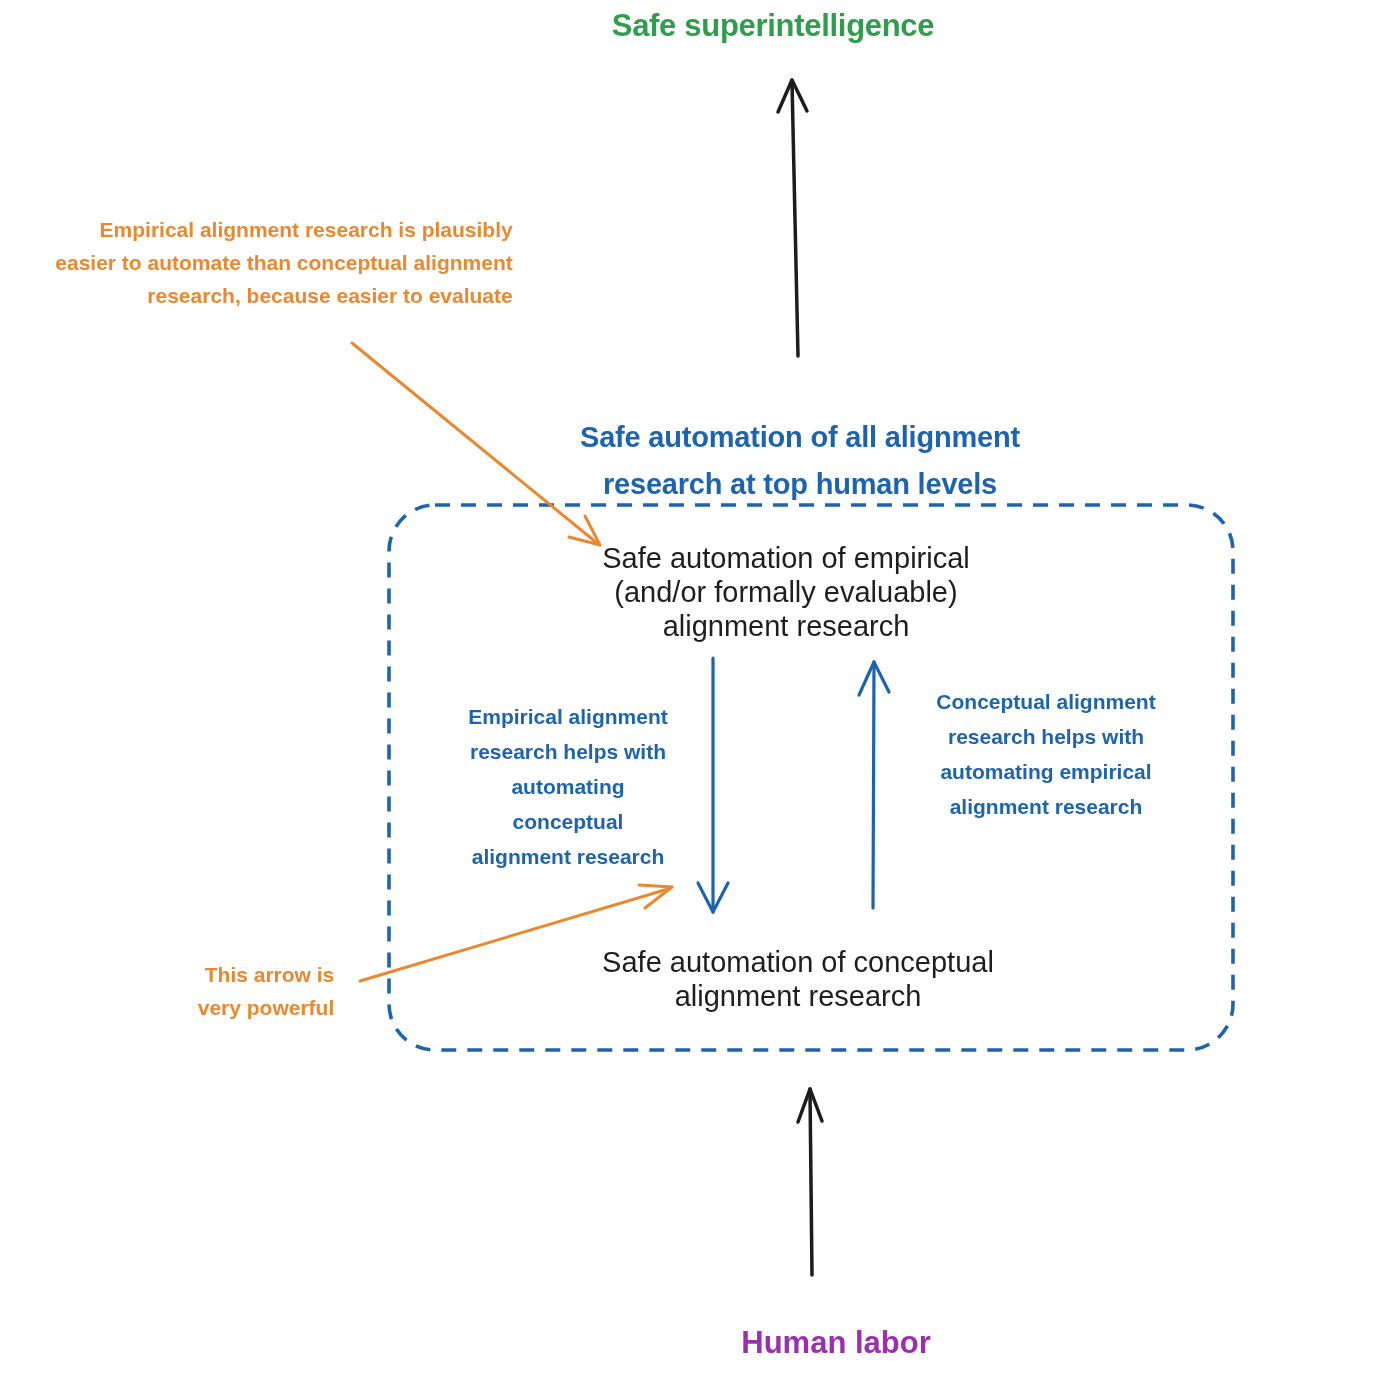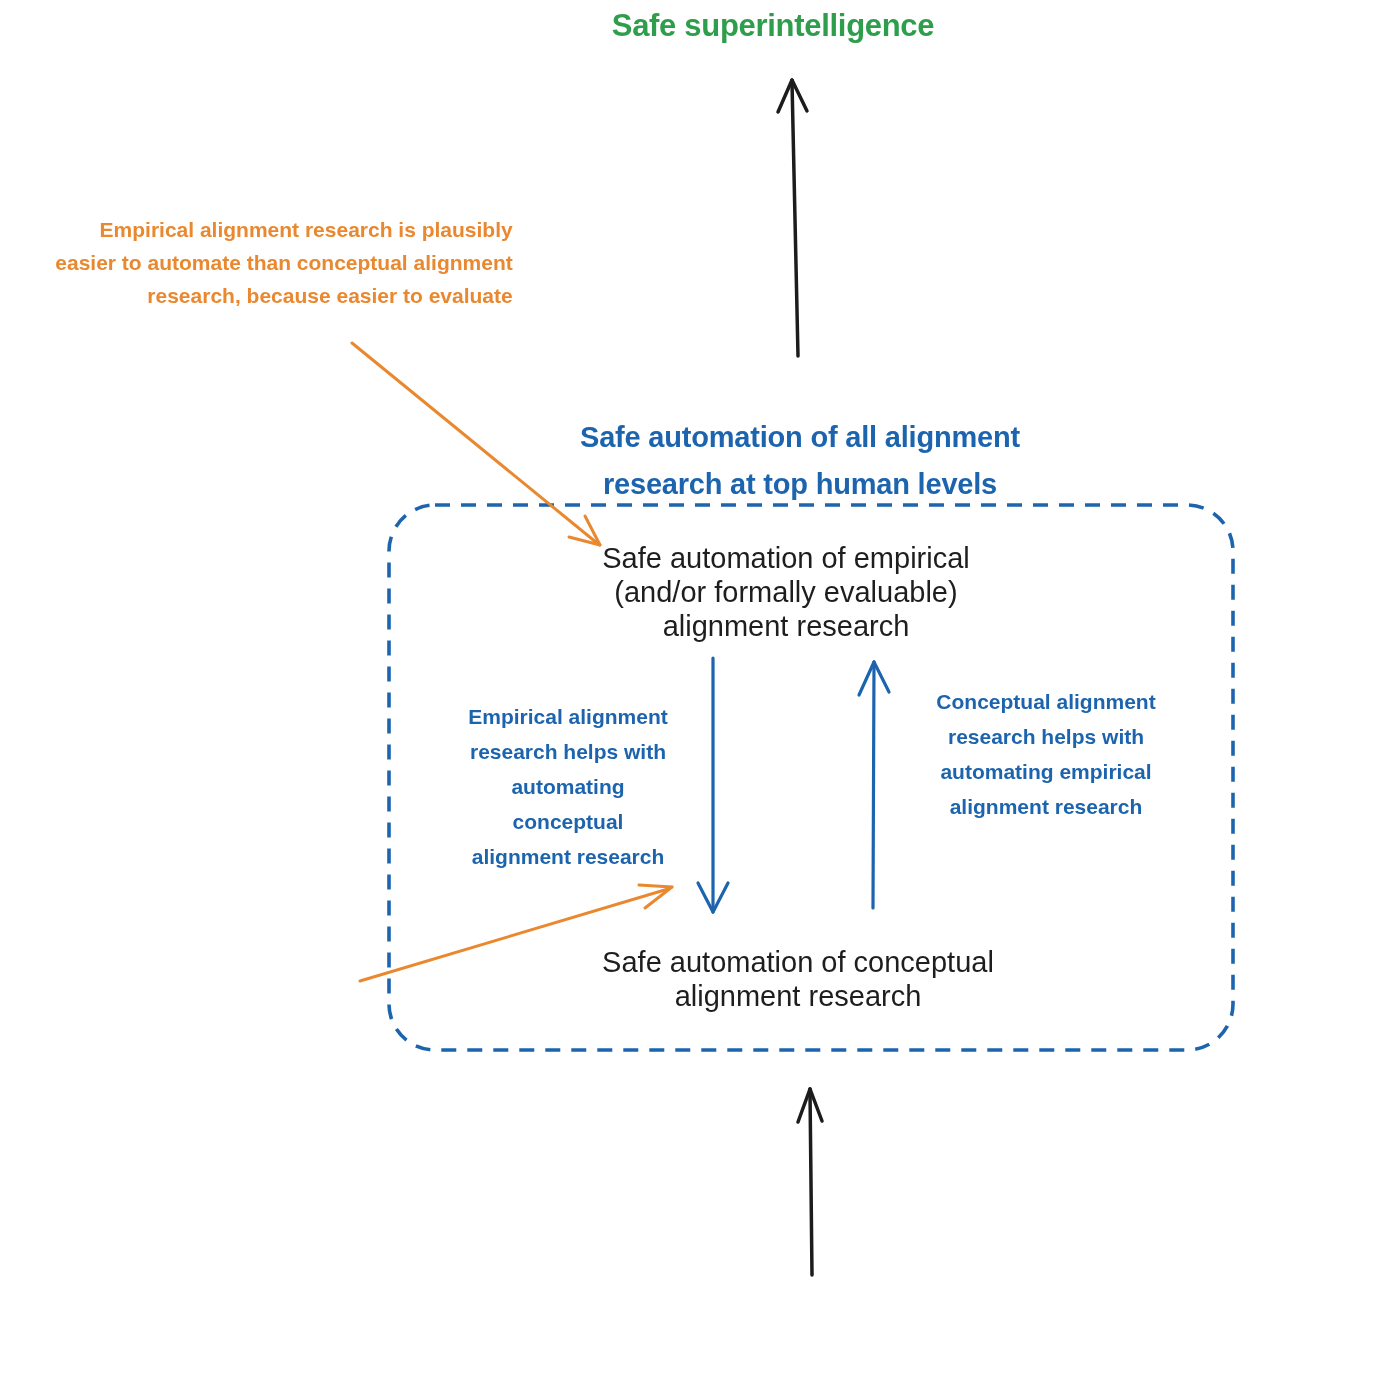--- a/index.html
+++ b/index.html
@@ -138,15 +138,18 @@
 alignment research</div>
 
   <div class="label edge-blue" style="left:1046px; top:684px;">Conceptual alignment
 research helps with
 automating empirical
 alignment research</div>
 
   <div class="label node-black" style="left:798px; top:945px;">Safe automation of conceptual
 alignment research</div>
 
+  <div class="label note-orange" style="left:266px; top:958px;">This arrow is
+very powerful</div>
 
+  <div class="label title-purple" style="left:836px; top:1320px;">Human labor</div>
 
 </div>
 
 </body></html>

